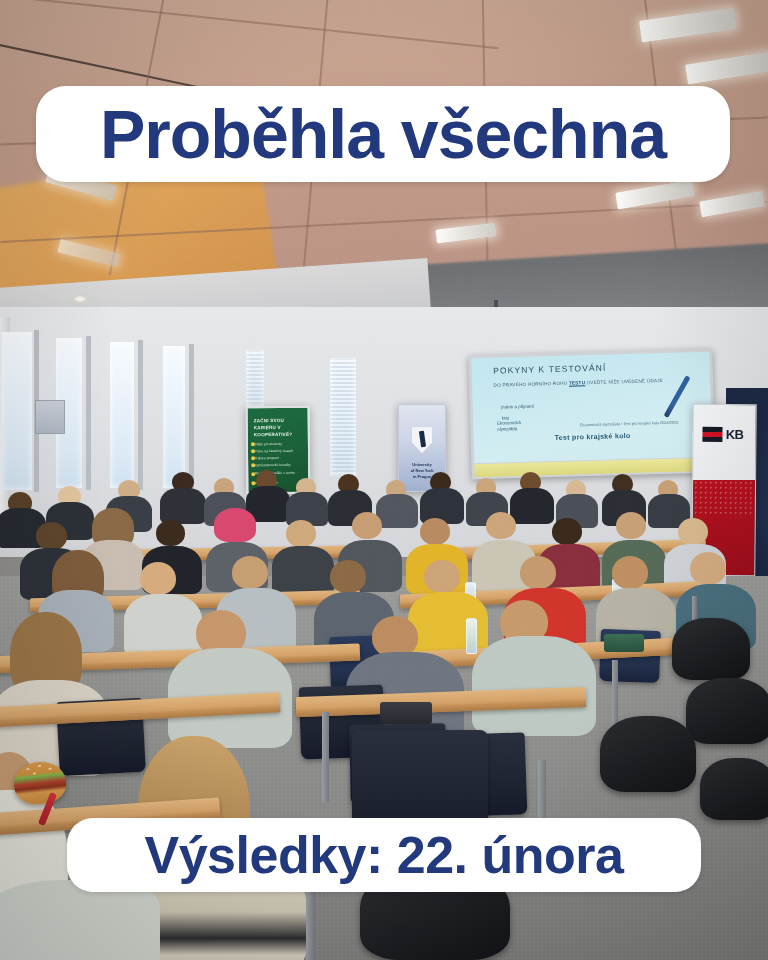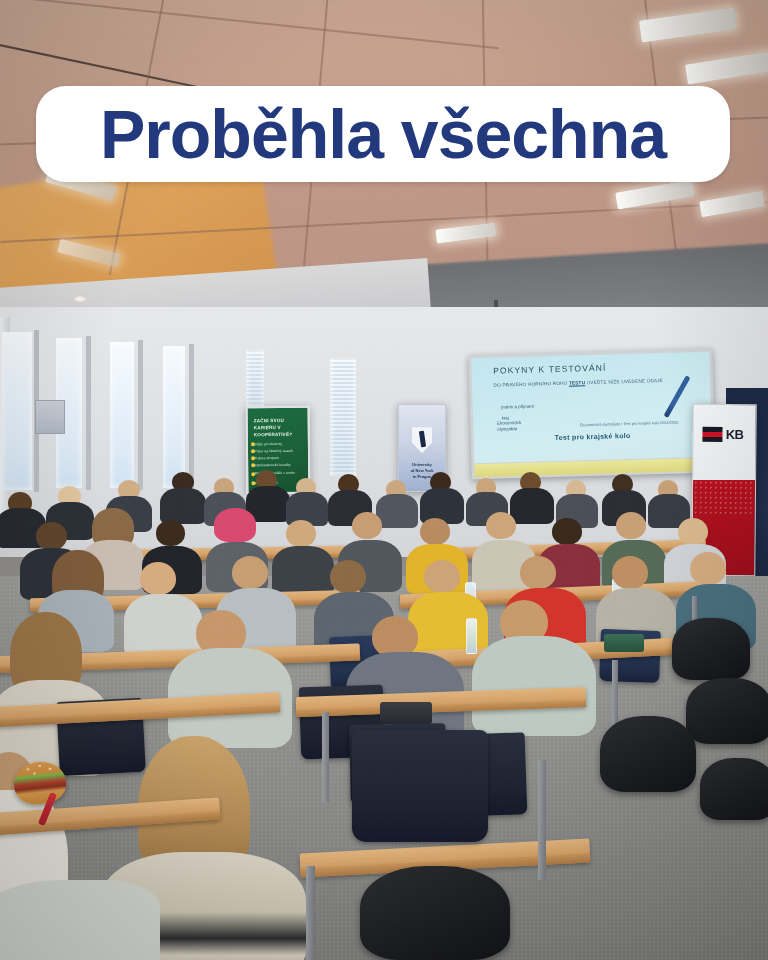--- a/index.html
+++ b/index.html
@@ -660,14 +660,17 @@
 
     <div class="grain"></div>
     <div class="vignette"></div>
   </div>
 
   <div class="card" id="card-line1">
     <span>Proběhla všechna</span>
   </div>
 
 
+  <div class="card" id="card-footer">
+    <span>Výsledky: 22. února</span>
+  </div>
 
 </div>
 
 </body></html>

